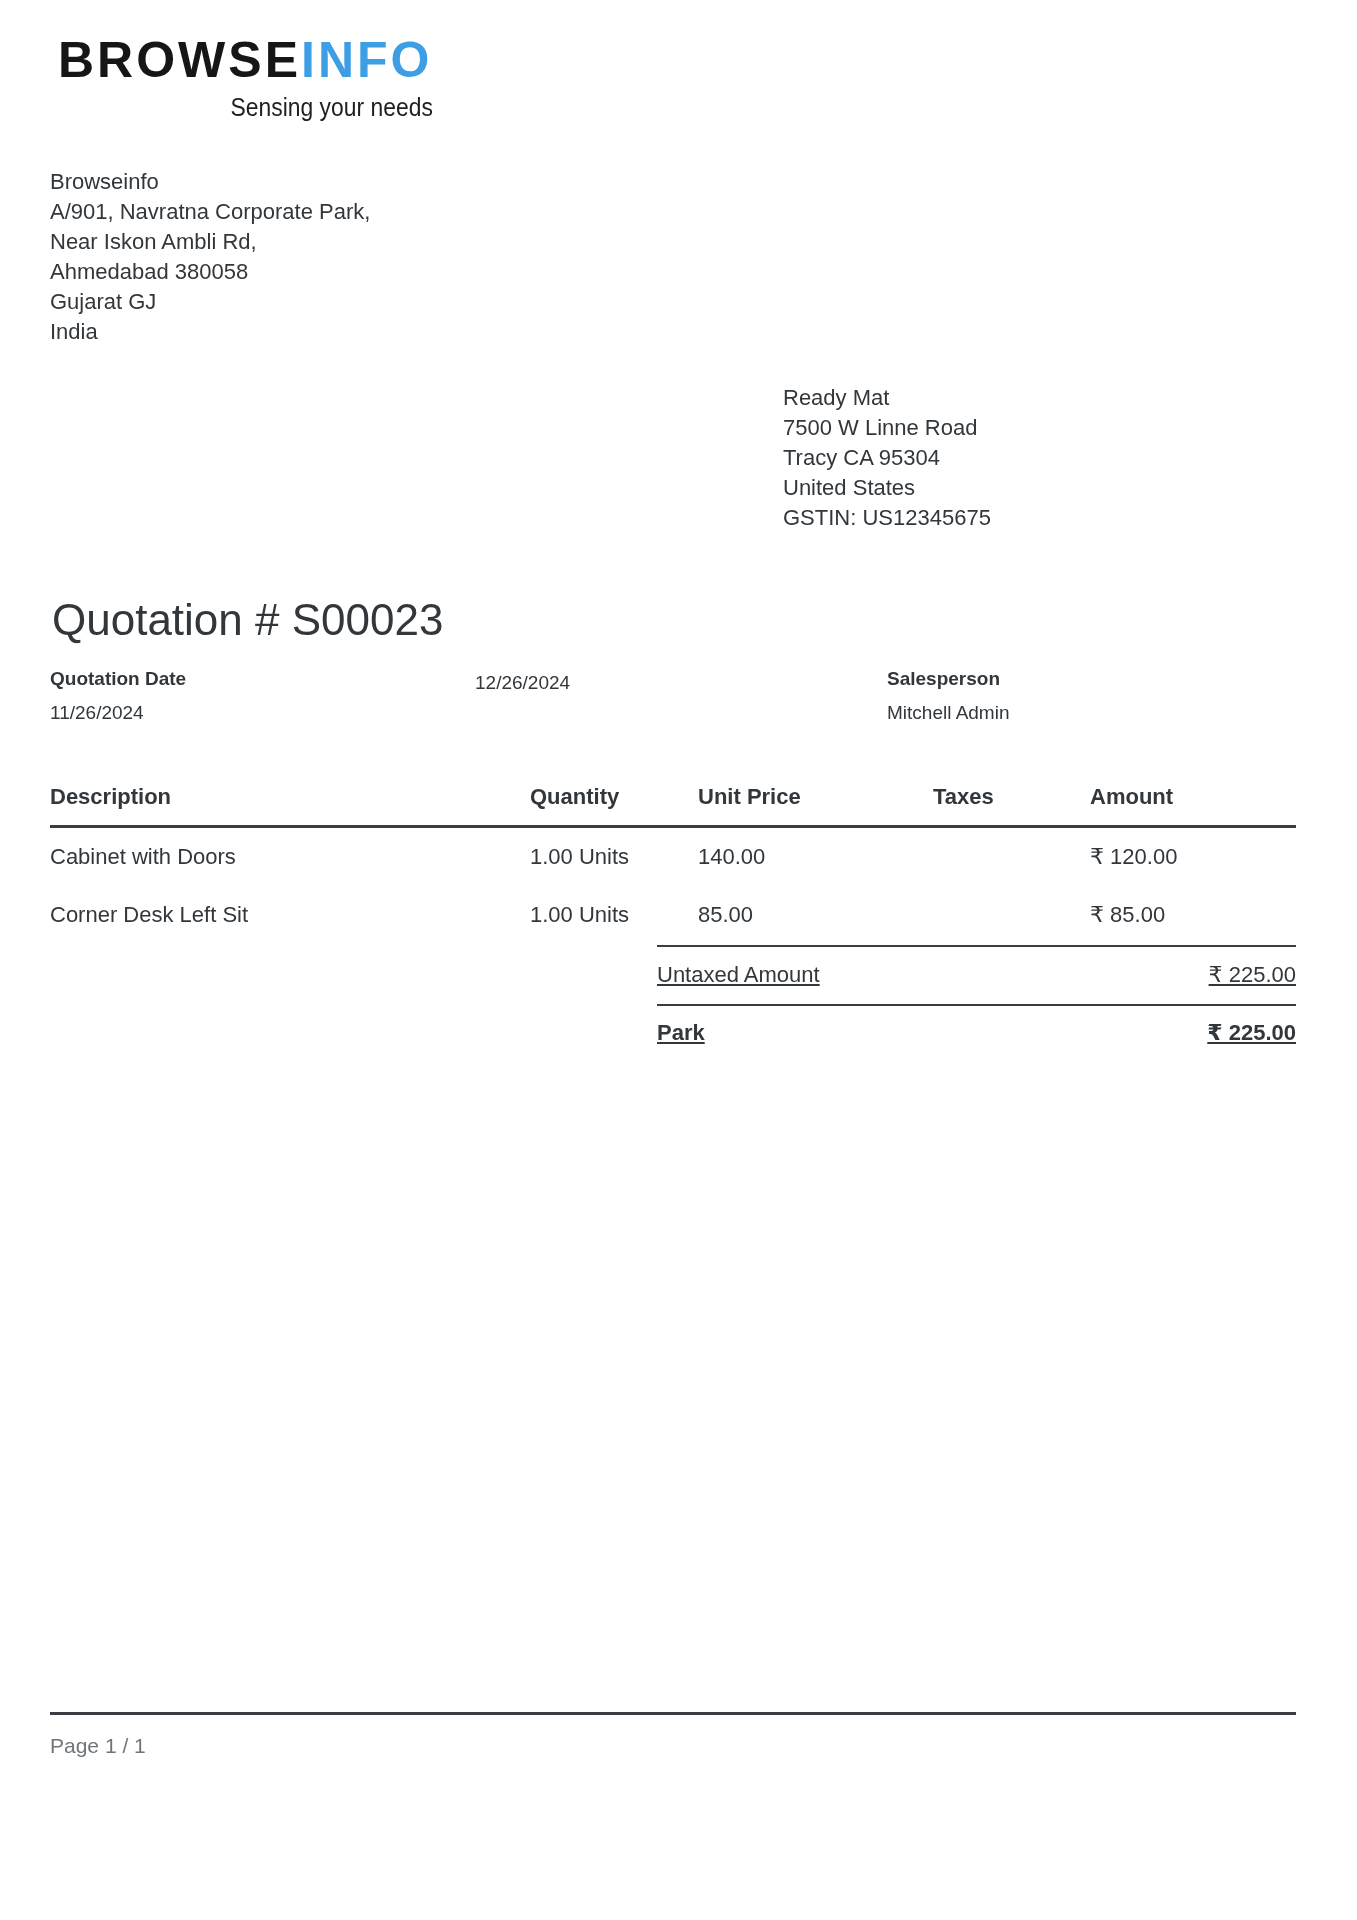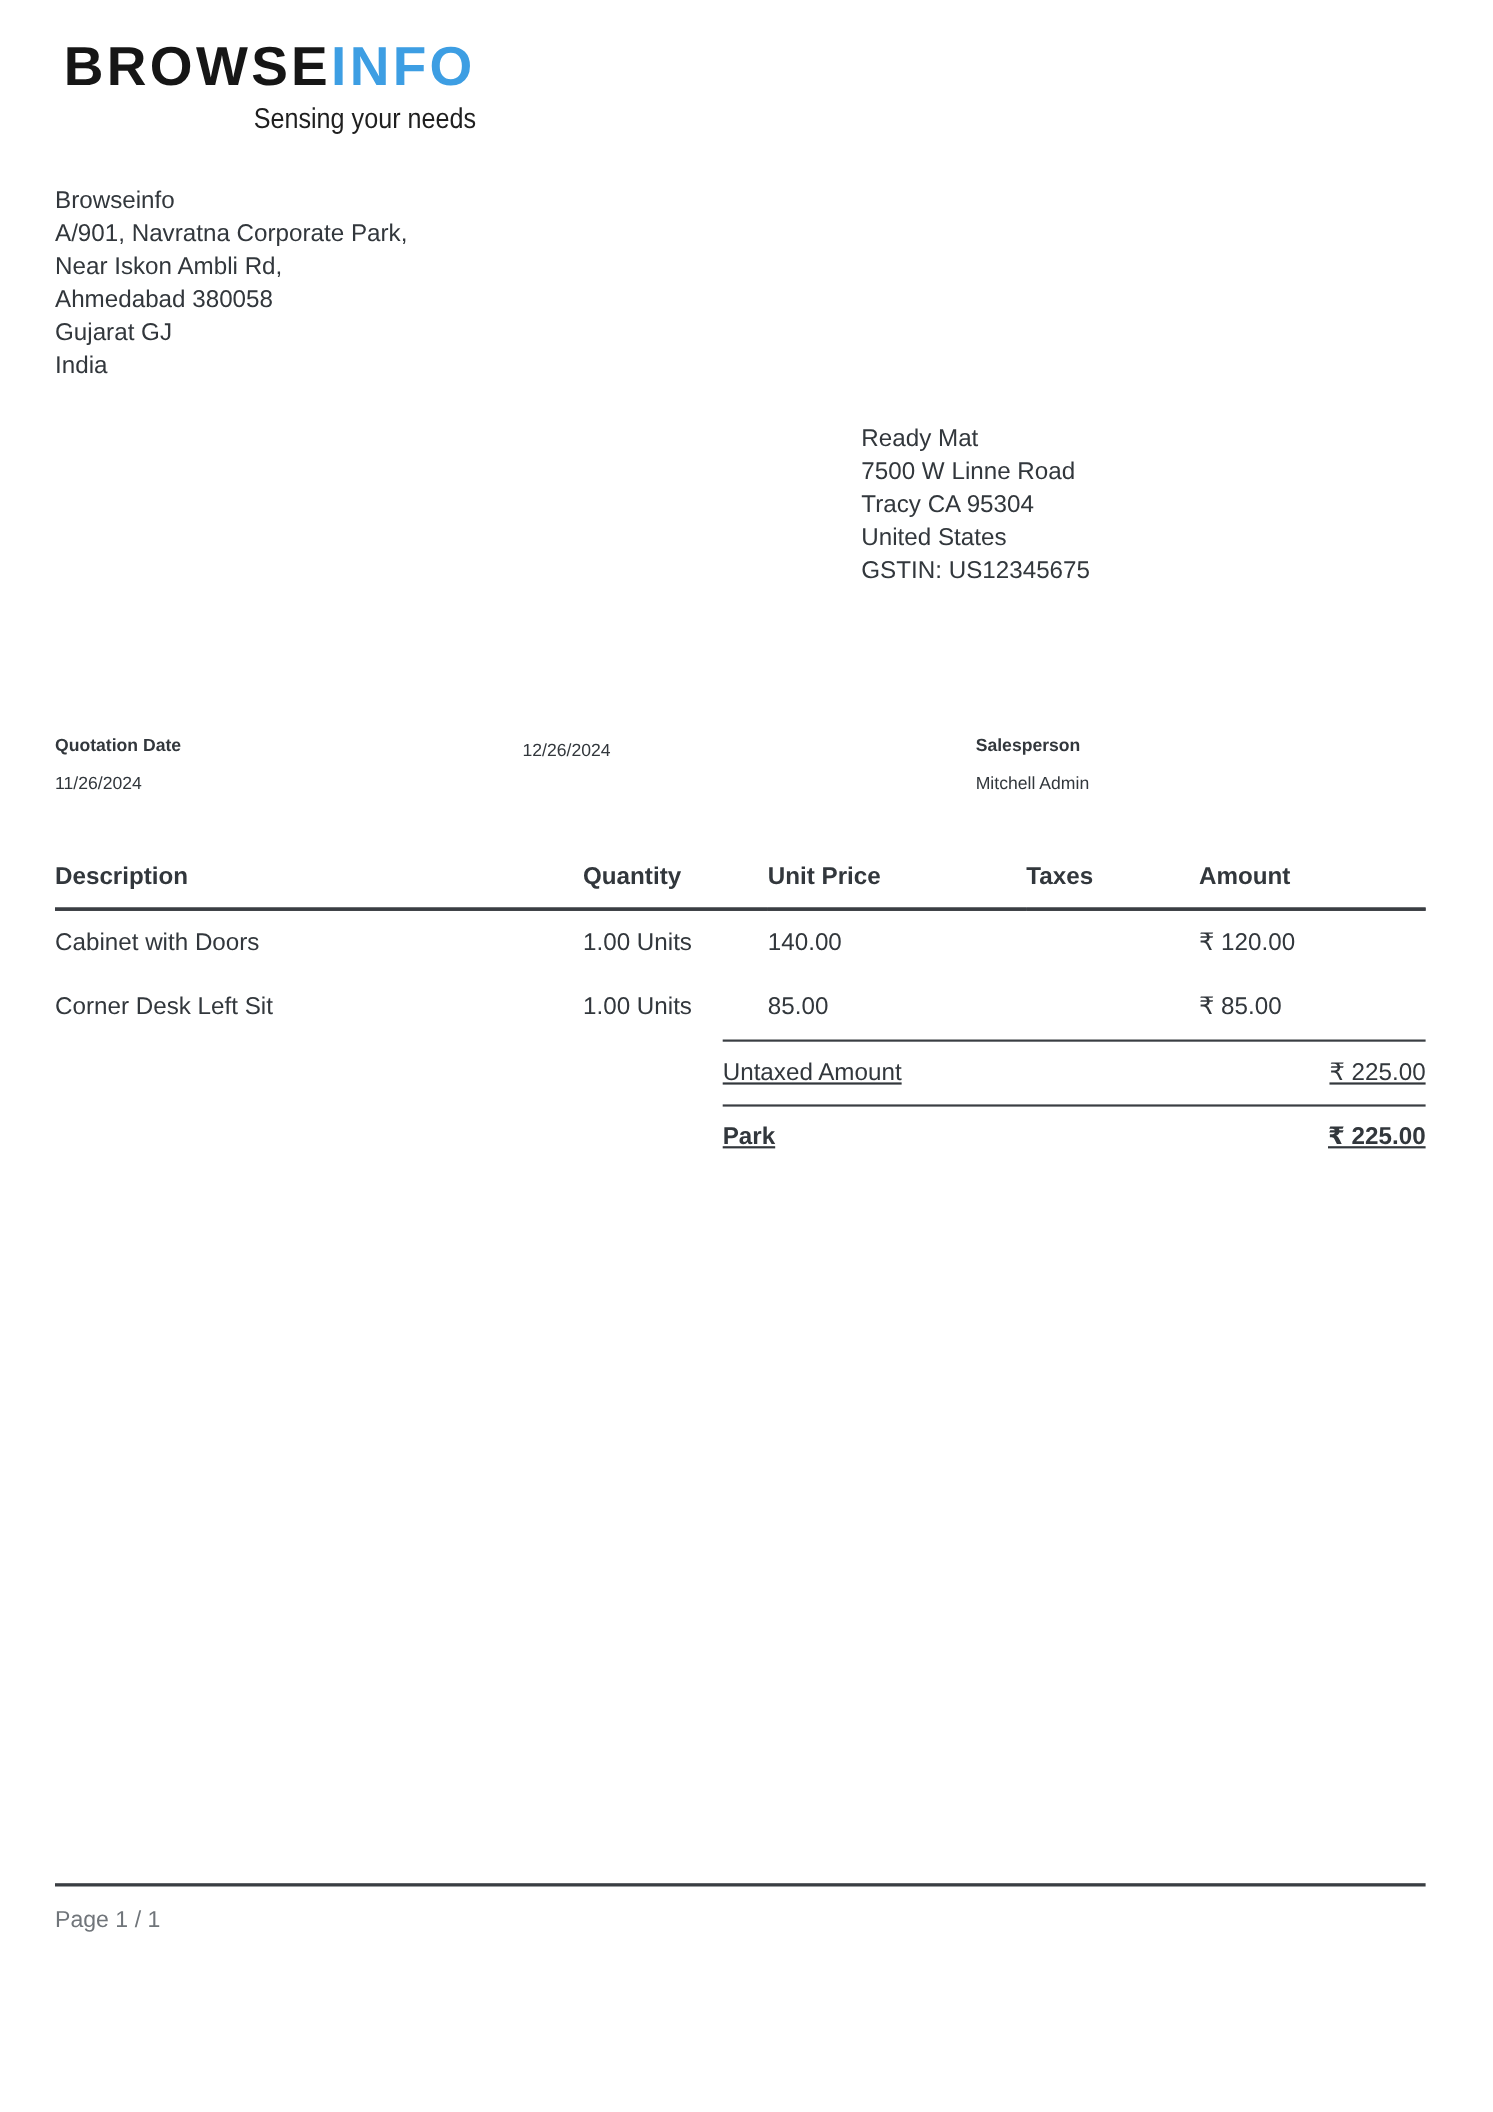--- a/index.html
+++ b/index.html
@@ -40,21 +40,21 @@
   .customer-address{position:absolute;left:783px;top:383px;font-size:22px;line-height:30px;}
 
   
   .doc-title{
     position:absolute;left:52px;top:592px;
     font-size:44px;font-weight:400;line-height:56px;color:var(--text);
   }
 
   
   .info-row{position:absolute;left:50px;top:664px;width:1246px;display:flex;}
-  .info-col{font-size:16px;}
+  .info-col{font-size:19px;}
   .info-col .label{font-weight:700;line-height:30px;}
   .info-col .value{line-height:30px;margin-top:4px;}
   .info-col.c1{width:425px;}
   .info-col.c2{width:412px;}
   .info-col.c3{flex:1;}
 
   
   .doc-table-wrap{position:absolute;left:50px;top:770px;width:1246px;}
   table.lines{width:1246px;border-collapse:collapse;table-layout:fixed;font-size:22px;}
   table.lines col.c-desc{width:480px;}
@@ -111,20 +111,21 @@
   </div>
 
   <div class="customer-address">
     <div>Ready Mat</div>
     <div>7500 W Linne Road</div>
     <div>Tracy CA 95304</div>
     <div>United States</div>
     <div>GSTIN: US12345675</div>
   </div>
 
+  <div class="doc-title">Quotation # S00023</div>
 
   <div class="info-row">
     <div class="info-col c1">
       <div class="label">Quotation Date</div>
       <div class="value">11/26/2024</div>
     </div>
     <div class="info-col c2">
       <div class="value">12/26/2024</div>
     </div>
     <div class="info-col c3">

